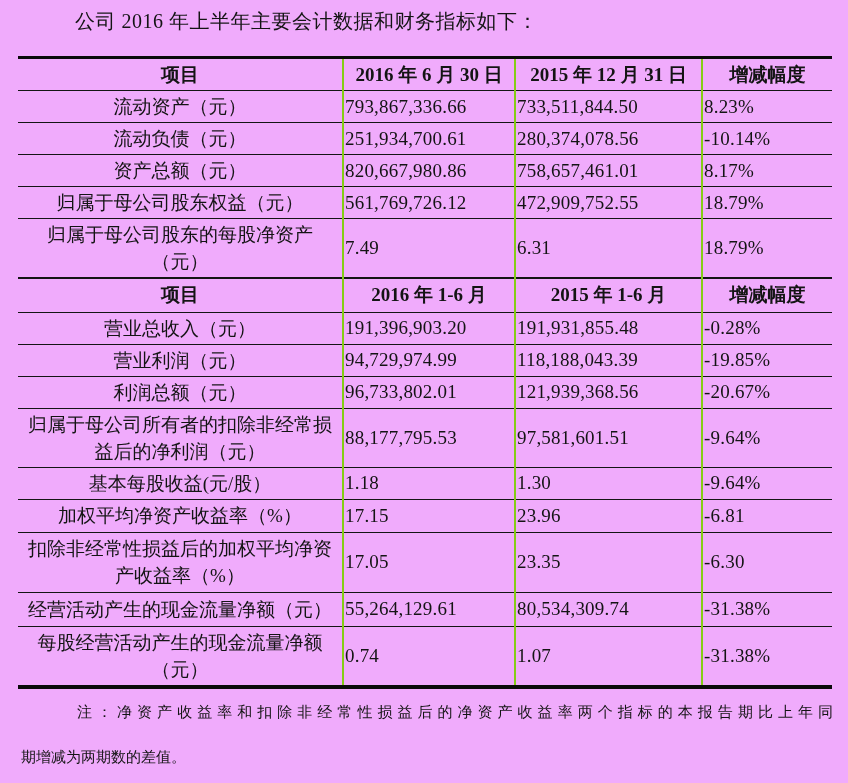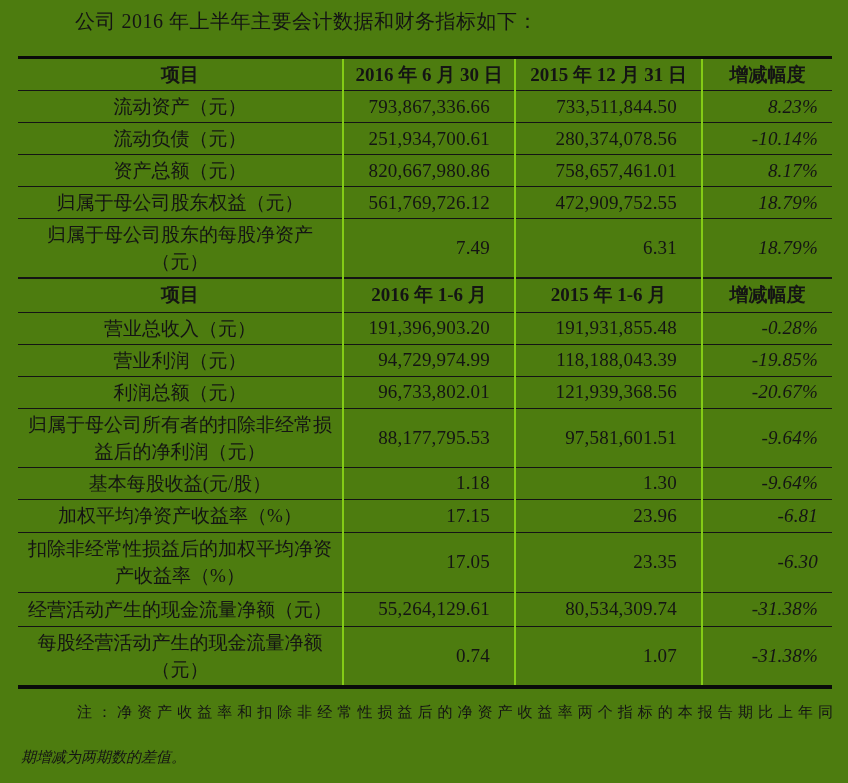--- a/index.html
+++ b/index.html
@@ -1,20 +1,20 @@
 <!DOCTYPE html>
 <html><head>
 <meta charset="utf-8">
 <style>
   html,body { margin:0; padding:0; background:#ffffff; }
   .page {
     position: relative;
     width: 848px;
     height: 783px;
-    background: #4d7c0f;
+    background: #f0abfc;
     font-family: "Liberation Serif", "DejaVu Serif", serif;
     color: #141414;
     overflow: hidden;
   }
   .doc-title {
     position: absolute;
     left: 75px;
     top: 8px;
     font-size: 20px;
     line-height: 26px;
@@ -49,50 +49,47 @@
     font-size: 19px;
     padding: 0;
   }
   td.lbl {
     text-align: center;
     padding: 2px 2px;
     line-height: 27px;
     white-space: pre-line;
   }
   td.num {
-    text-align: right;
-    padding-right: 24px;
+    padding-right: 7px;
     letter-spacing: 0.2px;
   }
   td.pct {
-    text-align: right;
+    text-align: left;
     padding-right: 14px;
     letter-spacing: 0.2px;
-    font-style: italic;
   }
   .note {
     position: absolute;
     left: 21px;
     top: 690px;
     width: 812px;
     font-size: 15px;
   }
   .note-line1 {
     box-sizing: border-box;
     width: 812px;
     padding-left: 56px;
     line-height: 45px;
     text-align: justify;
     text-align-last: justify;
     white-space: nowrap;
   }
   .note-line2 {
     line-height: 44px;
     white-space: nowrap;
-    font-style: italic;
   }
 </style>
 </head>
 <body>
 
 <div class="page">
 
   <div class="doc-title">公司 2016 年上半年主要会计数据和财务指标如下：</div>
 
   <table class="fin">

